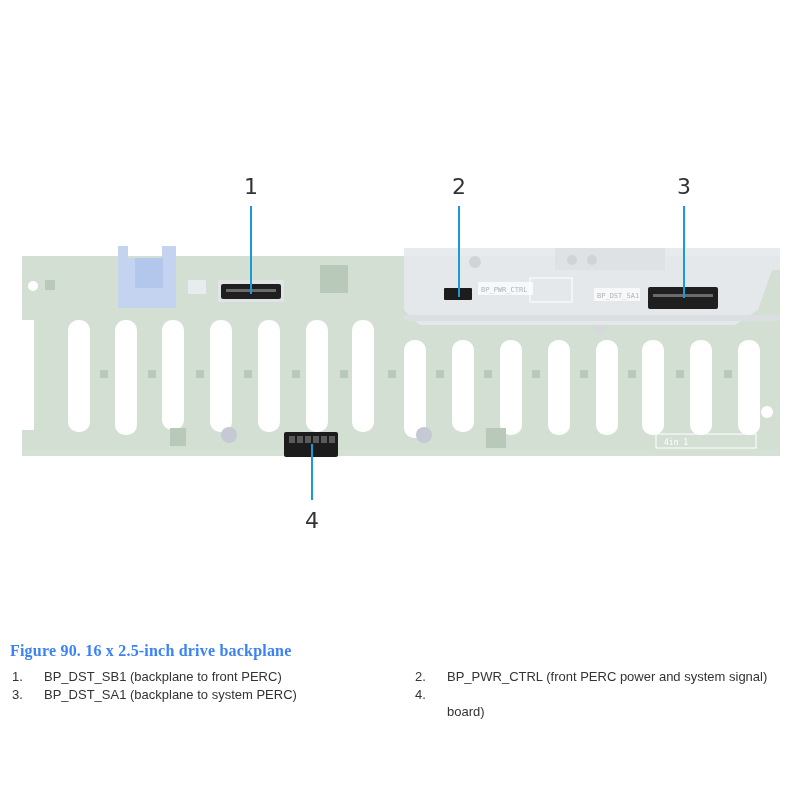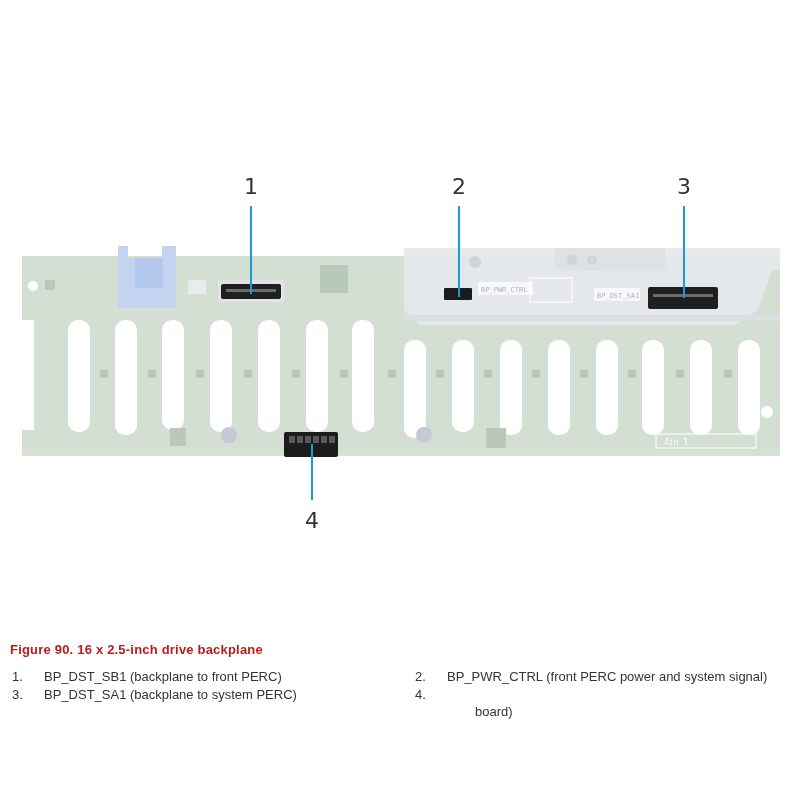--- a/index.html
+++ b/index.html
@@ -3,21 +3,21 @@
 <meta charset="utf-8">
 <style>
   html, body { margin: 0; padding: 0; background: #ffffff; }
   body { width: 800px; height: 807px; position: relative; overflow: hidden; font-family: "Liberation Sans", sans-serif; }
 
   .figure { position: absolute; left: 0; top: 170px; width: 800px; height: 370px; }
   .figure svg { position: absolute; left: 0; top: 0; }
 
   .callout-num { position: absolute; font-family: "DejaVu Sans", sans-serif; font-size: 22px; color: #333333; transform: translateX(-50%); }
 
-  .caption { position: absolute; left: 10px; top: 642px; font-size: 13px; font-weight: bold; color: #b91c1c; letter-spacing: 0.2px; }
+  .caption { position: absolute; left: 10px; top: 642px; font-size: 16px; font-weight: bold; color: #3b82f6; letter-spacing: 0.2px; font-family: Liberation Serif, serif; }
 
   .legend-item { position: absolute; font-size: 13px; color: #333333; line-height: 17px; }
   .legend-item .num { position: absolute; left: 0; top: 0; }
   .legend-item .txt { position: absolute; left: 32px; top: 0; }
 </style>
 </head>
 <body>
 
 <div class="figure">
   <svg width="800" height="370" viewBox="0 0 800 370">
@@ -143,14 +143,14 @@
 <div class="legend-item" style="left:12px; top:686px; width:380px;">
   <span class="num">3.</span>
   <span class="txt">BP_DST_SA1 (backplane to system PERC)</span>
 </div>
 <div class="legend-item" style="left:415px; top:668px; width:385px;">
   <span class="num">2.</span>
   <span class="txt">BP_PWR_CTRL (front PERC power and system signal)</span>
 </div>
 <div class="legend-item" style="left:415px; top:686px; width:385px; height:36px;">
   <span class="num">4.</span>
-  <span class="txt" style="top:17px;margin-left:28px;">board)</span>
+  <span class="txt" style="top:17px;">board)</span>
 </div>
 
 </body></html>

